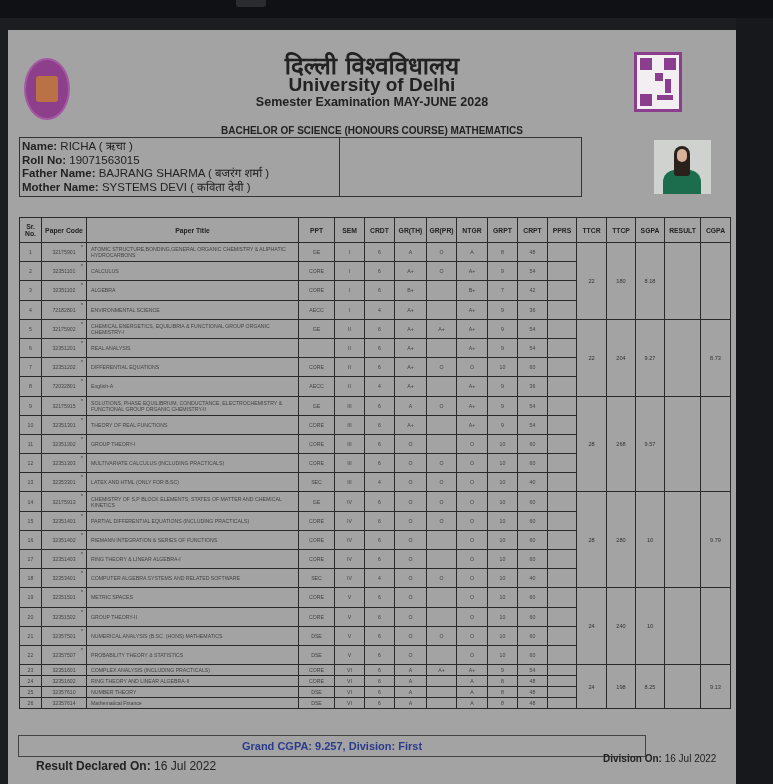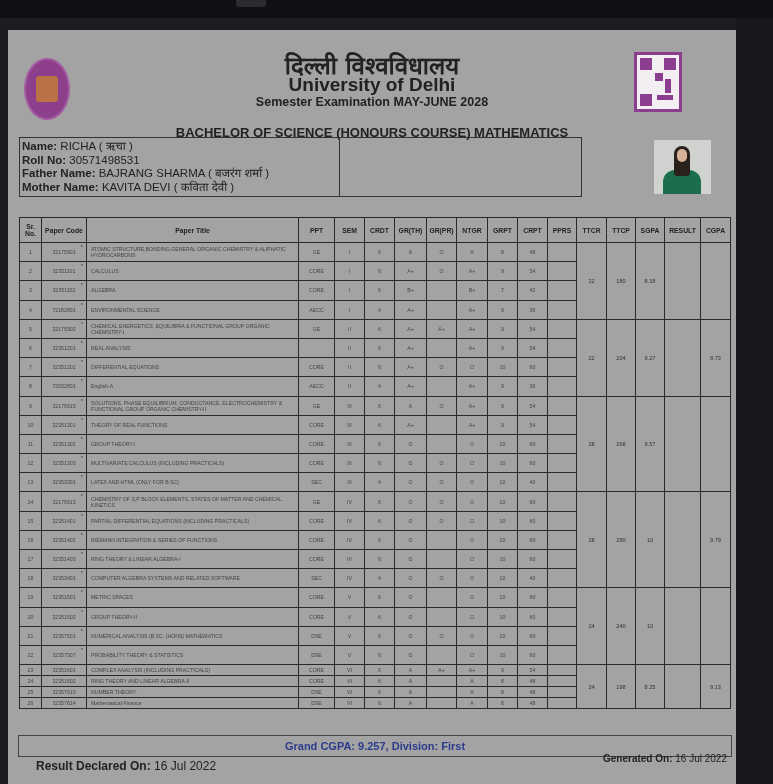--- a/index.html
+++ b/index.html
@@ -9,39 +9,39 @@
   .sheet { position:absolute; left:8px; top:18px; width:728px; height:766px; background:#a3a3a3; color:#222;margin-top:12px; }
   .logo { position:absolute; left:16px; top:28px; width:46px; height:62px; border-radius:50%; background:#8d3f8c; border:2px solid #a45aa2; box-sizing:border-box; }
   .logo .inner { position:absolute; left:10px; top:16px; width:22px; height:26px; background:#c27a3a; border-radius:3px; opacity:.85; }
   .qr { position:absolute; left:626px; top:22px; width:48px; height:60px; background:#f2eef2; border:3px solid #8b3e8d; box-sizing:border-box; }
   .qr i { position:absolute; background:#8b3e8d; }
   .hdr { position:absolute; left:0; width:728px; text-align:center; font-weight:bold; }
   .hindi { top:18px; font-size:24px; font-family:"DejaVu Sans", sans-serif; }
   .uni { top:44px; font-size:19px; }
   .sem { top:65px; font-size:12.5px; }
   .stmt { top:80px; font-size:13px; }
-  .deg { top:95px; font-size:13px; }
+  .deg { top:95px; font-size:10px; }
   .info { position:absolute; left:11px; top:107px; width:563px; height:60px; border:1px solid #333; box-sizing:border-box; font-size:11.5px; }
   .info .col1 { position:absolute; left:0; top:0; width:320px; height:58px; border-right:1px solid #333; padding:2px 2px; box-sizing:border-box; line-height:13.5px; }
   .info .col2 { position:absolute; left:320px; top:0; width:303px; height:58px; border-right:1px solid #333; padding:2px 6px; box-sizing:border-box; line-height:15px; }
   .info .photo { position:absolute; left:634px; top:2px; width:57px; height:54px; background:#cfd2cf; overflow:hidden; }
   .photo .hair { position:absolute; left:20px; top:6px; width:16px; height:30px; background:#2a211d; border-radius:8px 8px 3px 3px; }
   .photo .face { position:absolute; left:23px; top:9px; width:10px; height:13px; background:#d9b29a; border-radius:5px; }
   .photo .body { position:absolute; left:9px; top:30px; width:38px; height:26px; background:#1c6d4e; border-radius:12px 12px 0 0; }
   .b { font-weight:bold; }
   table.marks { position:absolute; left:11px; top:187px; border-collapse:collapse; table-layout:fixed; width:708px; font-size:5.2px; }
   table.marks th, table.marks td { border:1.2px solid #2a2a2a; text-align:center; padding:0; overflow:hidden; }
   table.marks th { font-size:6.8px; font-weight:bold; height:24px; }
   table.marks td { height:18.2px; color:#444; }
   table.marks td.title { text-align:left; padding-left:4px; line-height:6px; }
   table.marks td.code { position:relative; }
   table.marks td.code .star { position:absolute; right:3px; top:1px; font-size:6px; }
   table.marks td.agg { color:#333; font-size:5.6px; }
   tr.short td { height:10px; }
-  .grand { position:absolute; left:10px; top:705px; width:714px; height:22px; border:1px solid #444; box-sizing:border-box; text-align:center; font-size:11px; font-weight:bold; color:#2b3b8c; line-height:20px; }
+  .grand { position:absolute; left:10px; top:705px; width:628px; height:22px; border:1px solid #444; box-sizing:border-box; text-align:center; font-size:11px; font-weight:bold; color:#2b3b8c; line-height:20px; }
   .declared { position:absolute; left:4px; top:729px; font-size:12px;padding-left:24px; }
   .generated { position:absolute; left:595px; top:723px; font-size:10px; }
   .rightdark { position:absolute; left:736px; top:18px; width:37px; height:766px; background:#16181c; }
 </style>
 </head>
 <body>
 
 <div class="topbar">
     <div class="tab"></div>
   </div>
@@ -60,23 +60,23 @@
       <i style="left:20px;top:40px;width:16px;height:5px"></i>
   </div>
   <div class="hdr hindi">दिल्ली विश्वविधालय</div>
   <div class="hdr uni">University of Delhi</div>
   <div class="hdr sem">Semester Examination MAY-JUNE 2028</div>
   <div class="hdr deg">BACHELOR OF SCIENCE (HONOURS COURSE) MATHEMATICS</div>
 
   <div class="info">
     <div class="col1">
       <div><span class="b">Name:</span> <span>RICHA ( ऋचा )</span></div>
-      <div><span class="b">Roll No:</span> <span>30571498531</span></div>
+      <div><span class="b">Roll No:</span> <span>19071563015</span></div>
       <div><span class="b">Father Name:</span> <span>BAJRANG SHARMA ( बजरंग शर्मा )</span></div>
-      <div><span class="b">Mother Name:</span> <span>KAVITA DEVI ( कविता देवी )</span></div>
+      <div><span class="b">Mother Name:</span> <span>SYSTEMS DEVI ( कविता देवी )</span></div>
     </div>
     <div class="photo">
         <div class="body"></div>
         <div class="hair"></div>
         <div class="face"></div>
       </div>
   </div>
 
   <table class="marks">
     <colgroup>
@@ -512,14 +512,14 @@
           <td>A</td>
           <td>8</td>
           <td>48</td>
           <td></td>
         </tr>
       </tbody>
   </table>
 
   <div class="grand">Grand CGPA:  9.257,  Division: First</div>
   <div class="declared"><span class="b">Result Declared On:</span> <span>16 Jul 2022</span></div>
-  <div class="generated"><span class="b">Generated On:</span> <span>16 Jul 2022</span></div>
+  <div class="generated"><span class="b">Division On:</span> <span>16 Jul 2022</span></div>
 </div>
 
 </body></html>

